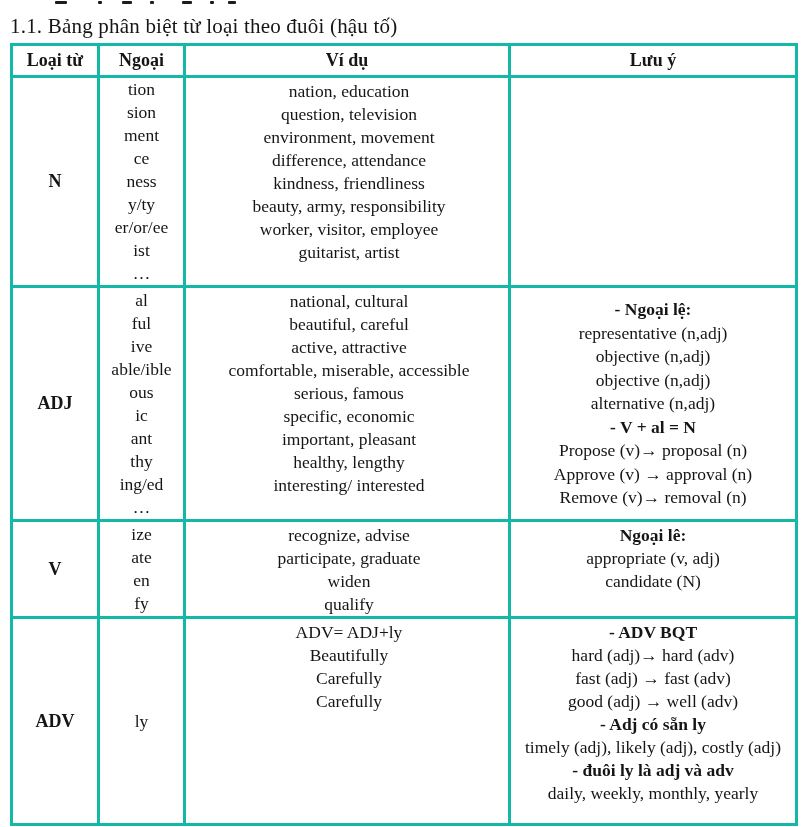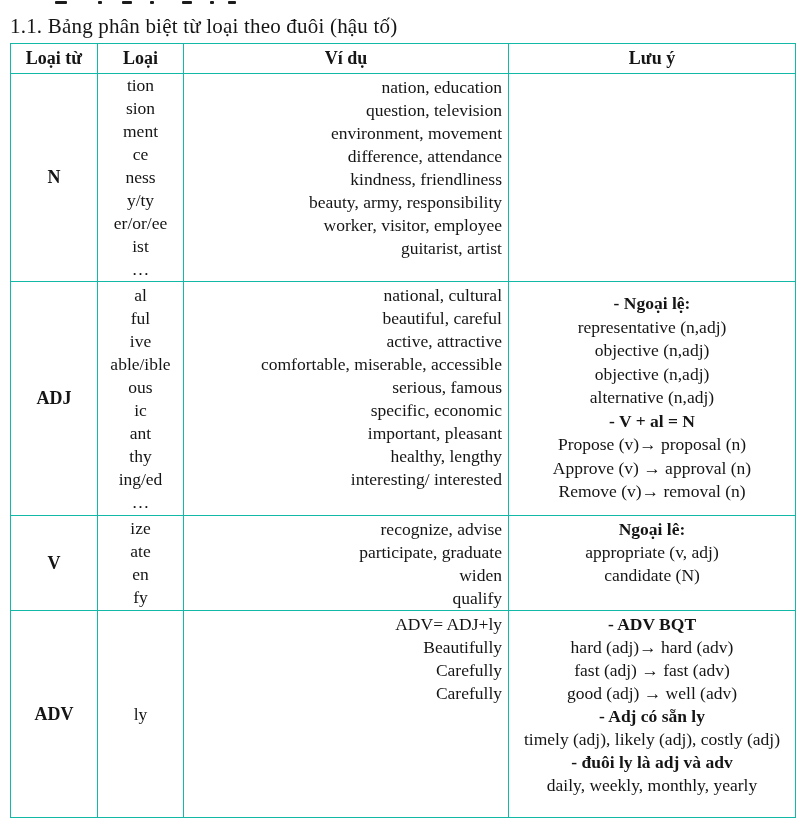--- a/index.html
+++ b/index.html
@@ -24,21 +24,21 @@
     margin-left:10px;
     width:785px;
     table-layout:fixed;
   }
   .wtable col.c1{width:87px;}
   .wtable col.c2{width:86px;}
   .wtable col.c3{width:325px;}
   .wtable col.c4{width:287px;}
 
   .wtable th, .wtable td{
-    border:1px solid #14b8a6;
+    border:3px solid #14b8a6;
     padding:0;
     vertical-align:top;
   }
   .wtable th{
     height:29px;
     font-size:18px;font-weight:bold;
     text-align:center;vertical-align:middle;
   }
 
   tbody tr:nth-child(1){height:206px;}
@@ -48,21 +48,21 @@
 
   td.type{
     text-align:center;vertical-align:middle;
     font-size:18px;font-weight:bold;
   }
   td.suffix{
     text-align:center;vertical-align:middle;
     font-size:17.5px;line-height:23px;margin-top:14px;
   }
   td.examples{
-    text-align:right;
+    text-align:center;
     font-size:17.5px;line-height:23px;
     padding:2px 6px 0 10px;
   }
   td.notes{
     text-align:center;
     font-size:17.5px;line-height:23px;
     padding:2px 4px 0 4px;
   }
   tbody tr:nth-child(2) td.notes{padding-top:10px;line-height:23.5px;}
   td.notes .bold{font-weight:bold;}
@@ -85,21 +85,21 @@
 <table class="wtable">
   <colgroup>
       <col class="c1">
       <col class="c2">
       <col class="c3">
       <col class="c4">
     </colgroup>
   <thead>
     <tr>
       <th>Loại từ</th>
-      <th>Loại</th>
+      <th>Ngoại</th>
       <th>Ví dụ</th>
       <th>Lưu ý</th>
     </tr>
   </thead>
   <tbody>
       <tr>
         <td class="type">N</td>
         <td class="suffix">
           <div>tion</div>
           <div>sion</div>

